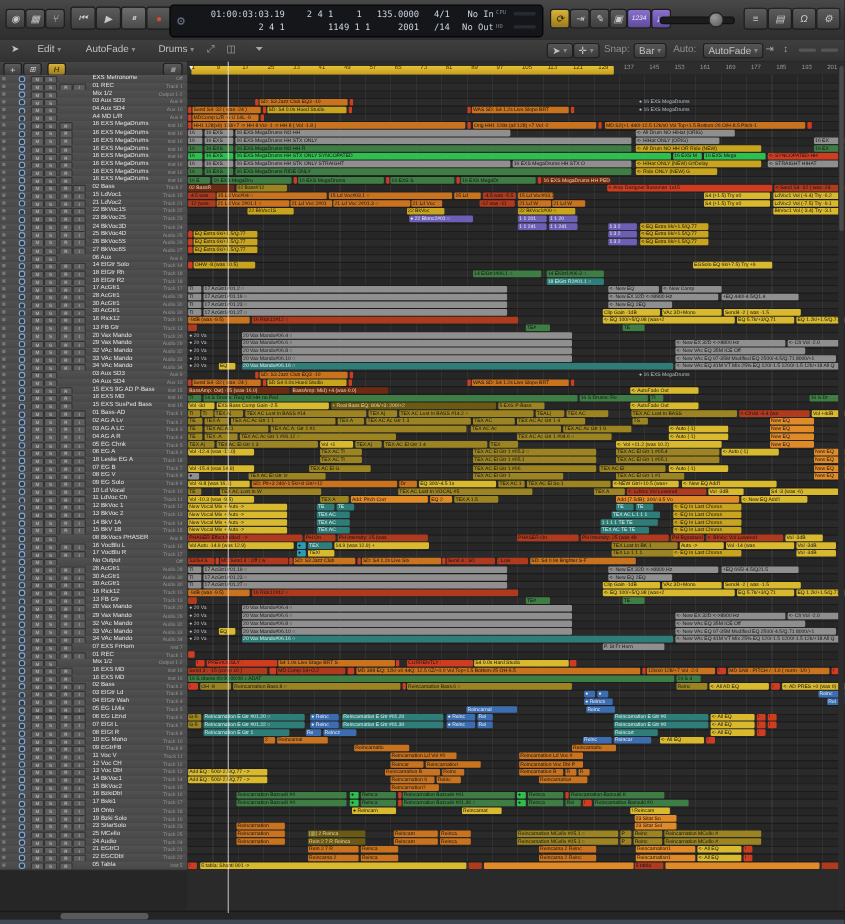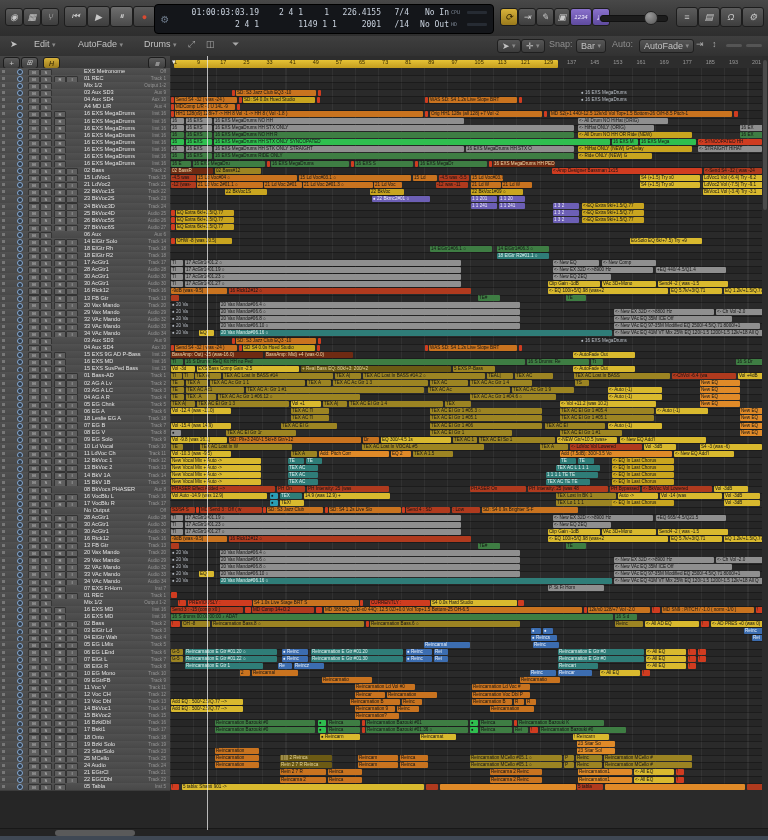--- a/index.html
+++ b/index.html
@@ -106,22 +106,22 @@
     <div class="btn red" style="left:133px;top:6px;width:21px;height:19px">
         <i>●</i>
       </div>
 
     <div id="lcd">
       <span id="gear">⚙</span>
       <div class="lcdrow" style="top:3px">
         <span style="width:78px">01:00:03:03.19</span>
         <span style="width:44px">2 4 1</span>
         <span style="width:26px">1</span>
-        <span style="width:52px">226.4155</span>
-        <span style="width:28px">7/4</span>
+        <span style="width:52px">135.0000</span>
+        <span style="width:28px">4/1</span>
         <span style="width:40px">No In</span>
       </div>
       <div class="lcdrow" style="top:15px">
         <span style="width:78px">2 4 1</span>
         <span style="width:44px">1</span>
         <span style="width:26px">149 1 1</span>
         <span style="width:52px">2001</span>
         <span style="width:28px">/14</span>
         <span style="width:40px">No Out</span>
       </div>

